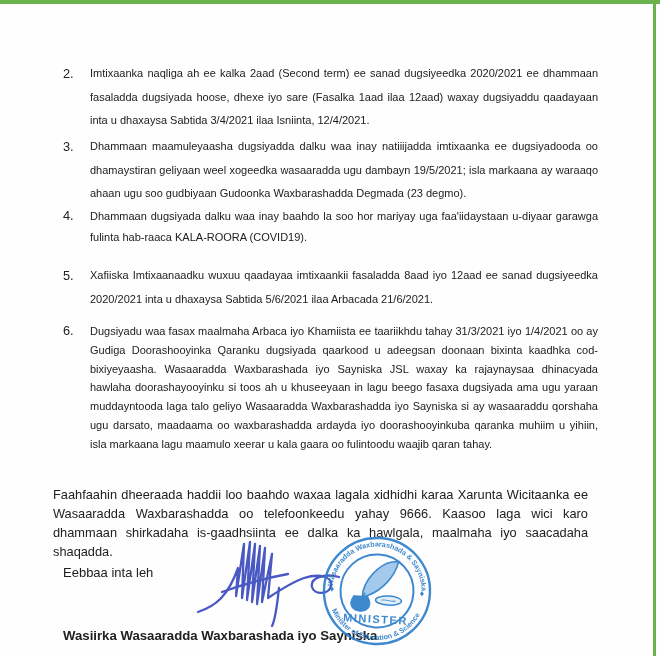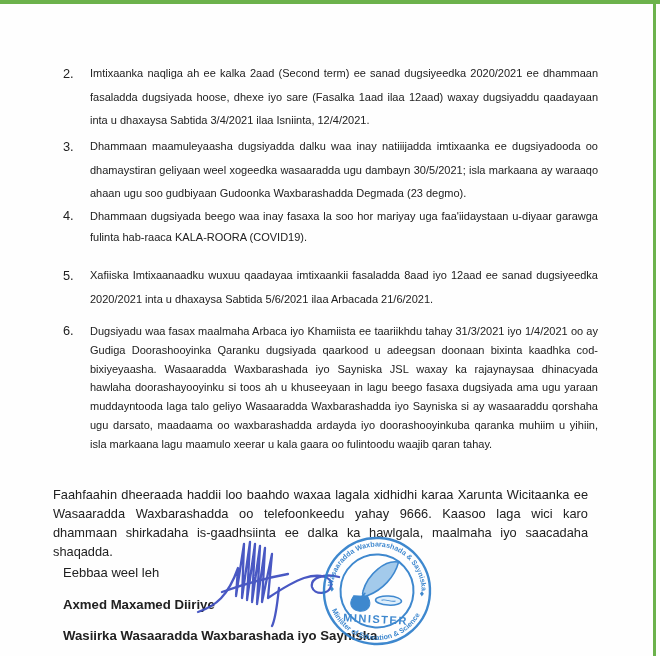--- a/index.html
+++ b/index.html
@@ -40,42 +40,41 @@
   <div class="border-top" style="background: rgb(108, 178, 76);"></div>
   <div class="border-right" style="background: rgb(108, 178, 76);"></div>
 
   <div class="list-item lh-wide" style="top:62px;">
     <span class="li-num">2.</span>
     <div class="li-text">Imtixaanka naqliga ah ee kalka 2aad (Second term) ee sanad dugsiyeedka 2020/2021 ee dhammaan fasaladda dugsiyada hoose, dhexe iyo sare (Fasalka 1aad ilaa 12aad) waxay dugsiyaddu qaadayaan inta u dhaxaysa Sabtida 3/4/2021 ilaa Isniinta, 12/4/2021.</div>
   </div>
 
   <div class="list-item lh-wide" style="top:135px;">
     <span class="li-num">3.</span>
-    <div class="li-text">Dhammaan maamuleyaasha dugsiyadda dalku waa inay natiiijadda imtixaanka ee dugsiyadooda oo dhamaystiran geliyaan weel xogeedka wasaaradda ugu dambayn 30/5/2021; isla markaana ay waraaqo ahaan ugu soo gudbiyaan Gudoonka Waxbarashadda Degmada (23 degmo).</div>
+    <div class="li-text">Dhammaan maamuleyaasha dugsiyadda dalku waa inay natiiijadda imtixaanka ee dugsiyadooda oo dhamaystiran geliyaan weel xogeedka wasaaradda ugu dambayn 19/5/2021; isla markaana ay waraaqo ahaan ugu soo gudbiyaan Gudoonka Waxbarashadda Degmada (23 degmo).</div>
   </div>
 
   <div class="list-item lh-med" style="top:206px;">
     <span class="li-num">4.</span>
-    <div class="li-text">Dhammaan dugsiyada beego waa inay fasaxa la soo hor mariyay uga faa'iidaystaan u-diyaar garawga fulinta hab-raaca KALA-ROORA (COVID19).</div>
+    <div class="li-text">Dhammaan dugsiyada dalku waa inay baahdo la soo hor mariyay uga faa'iidaystaan u-diyaar garawga fulinta hab-raaca KALA-ROORA (COVID19).</div>
   </div>
 
   <div class="list-item lh-wide" style="top:264px;">
     <span class="li-num">5.</span>
     <div class="li-text">Xafiiska Imtixaanaadku wuxuu qaadayaa imtixaankii fasaladda 8aad iyo 12aad ee sanad dugsiyeedka 2020/2021 inta u dhaxaysa Sabtida 5/6/2021 ilaa Arbacada 21/6/2021.</div>
   </div>
 
   <div class="list-item lh-tight" style="top:322px;">
     <span class="li-num">6.</span>
     <div class="li-text">Dugsiyadu waa fasax maalmaha Arbaca iyo Khamiista ee taariikhdu tahay 31/3/2021 iyo 1/4/2021 oo ay Gudiga Doorashooyinka Qaranku dugsiyada qaarkood u adeegsan doonaan bixinta kaadhka cod-bixiyeyaasha. Wasaaradda Waxbarashada iyo Sayniska JSL waxay ka rajaynaysaa dhinacyada hawlaha doorashayooyinku si toos ah u khuseeyaan in lagu beego fasaxa dugsiyada ama ugu yaraan muddayntooda laga talo geliyo Wasaaradda Waxbarashadda iyo Sayniska si ay wasaaraddu qorshaha ugu darsato, maadaama oo waxbarashadda ardayda iyo doorashooyinkuba qaranka muhiim u yihiin, isla markaana lagu maamulo xeerar u kala gaara oo fulintoodu waajib qaran tahay.</div>
   </div>
 
   <div class="contact">Faahfaahin dheeraada haddii loo baahdo waxaa lagala xidhidhi karaa Xarunta Wicitaanka ee Wasaaradda Waxbarashadda oo telefoonkeedu yahay 9666. Kaasoo laga wici karo dhammaan shirkadaha is-gaadhsiinta ee dalka ka hawlgala, maalmaha iyo saacadaha shaqadda.</div>
 
-  <div class="closing-thanks">Eebbaa weel leh</div>
-  <div class="closing-name">Axmed Maxamed Diiriye</div>
+  <div class="closing-thanks">Eebbaa inta leh</div>
   <div class="closing-title">Wasiirka Wasaaradda Waxbarashada iyo Sayniska</div>
 
   <svg class="signature" viewBox="0 0 165 100" aria-hidden="true">
     <g fill="none" stroke="#4050c0" stroke-width="2.3" stroke-linecap="round" stroke-linejoin="round" opacity="0.95">
       <path d="M 6,84 C 24,78 36,68 46,40 L 44,68 L 52,16 L 50,70 L 58,14 L 55,72 L 63,16 L 60,74 L 68,18 L 65,76 L 73,20 L 70,74 L 80,26 L 76,70 C 88,62 100,54 112,50 C 128,45 141,49 139,58 C 137,67 122,67 120,59 C 118,50 132,45 147,49"></path>
       <path d="M 30,64 C 52,56 74,50 96,46"></path>
       <path d="M 87,60 C 85,76 84,90 80,98"></path>
     </g>
   </svg>
 

